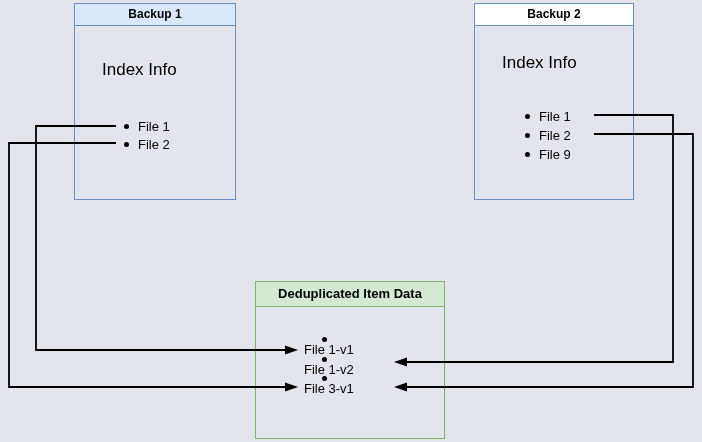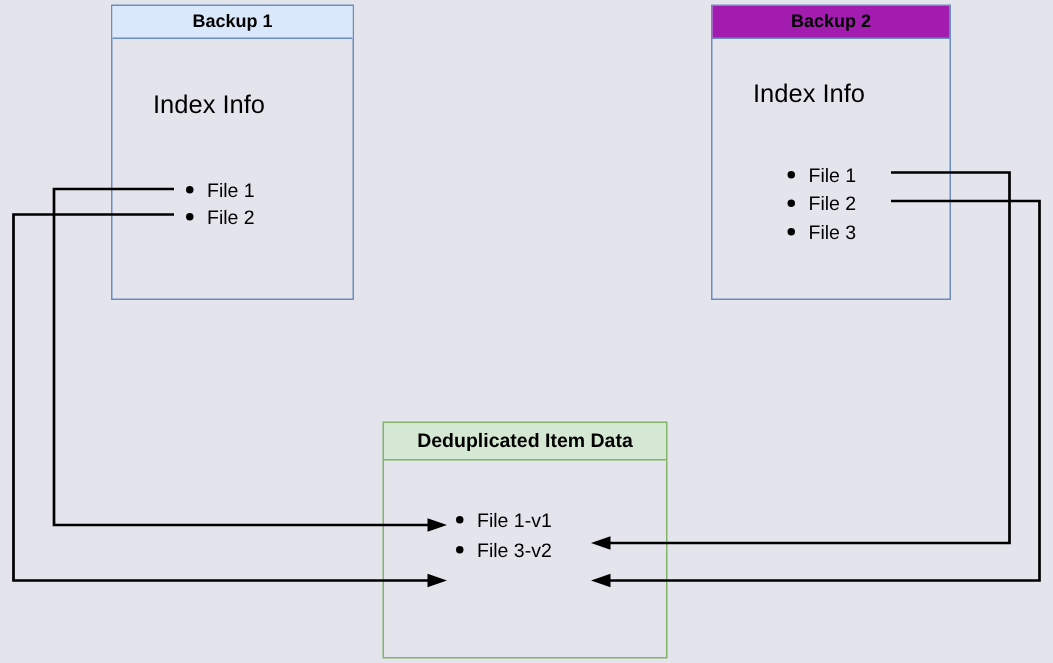--- a/index.html
+++ b/index.html
@@ -43,21 +43,21 @@
     white-space: nowrap;
   }
   #node-backup1 .index-label { left: 27px; top: 57px; }
   #node-backup2 .index-label { left: 27px; top: 50px; }
   .file-list { position: absolute; }
   #node-backup1 .file-list { left: 49px; top: 114px; }
   #node-backup2 .file-list { left: 50px; top: 103px; }
   #node-dedup   .file-list { left: 48px; top: 55px; }
   .file-row { display: flex; align-items: center; height: 17.5px; }
   #node-backup2 .file-row { height: 19px; }
-  #node-dedup   .file-row { height: 19.5px; }
+  #node-dedup   .file-row { height: 19.5px; flex-direction: column; }
   .dot {
     width: 5px; height: 5px;
     border-radius: 50%;
     background: #000;
     margin-right: 9px;
     flex: none;
   }
   .file-label { font-size: 13px; white-space: nowrap; }
   #edge-layer {
     position: absolute;
@@ -80,48 +80,52 @@
           <span class="file-label">File 1</span>
         </div>
         <div class="file-row">
           <span class="dot"></span>
           <span class="file-label">File 2</span>
         </div>
       </div>
   </div>
 
   <div class="node" id="node-backup2" style="border-color: rgb(108, 142, 191);">
-    <div class="node-header" style="background: #a21caf; border-color: rgb(108, 142, 191);">Backup 2</div>
+    <div class="node-header" style="background: #ffffff; border-color: rgb(108, 142, 191);">Backup 2</div>
     <div class="index-label">Index Info</div>
     <div class="file-list">
         <div class="file-row">
           <span class="dot"></span>
           <span class="file-label">File 1</span>
         </div>
         <div class="file-row">
           <span class="dot"></span>
           <span class="file-label">File 2</span>
         </div>
         <div class="file-row">
           <span class="dot"></span>
-          <span class="file-label">File 3</span>
+          <span class="file-label">File 9</span>
         </div>
       </div>
   </div>
 
   <div class="node" id="node-dedup" style="border-color: rgb(130, 179, 102);">
     <div class="node-header" style="background: rgb(213, 232, 212); border-color: rgb(130, 179, 102);">Deduplicated Item Data</div>
     <div class="file-list">
         <div class="file-row">
           <span class="dot"></span>
           <span class="file-label">File 1-v1</span>
         </div>
         <div class="file-row">
           <span class="dot"></span>
-          <span class="file-label">File 3-v2</span>
+          <span class="file-label">File 1-v2</span>
+        </div>
+        <div class="file-row">
+          <span class="dot"></span>
+          <span class="file-label">File 3-v1</span>
         </div>
       </div>
   </div>
 
   <svg id="edge-layer" viewBox="0 0 702 442">
       <polyline points="116,126 36,126 36,350 287,350" fill="none" stroke="#000000" stroke-width="1.8"></polyline>
       <polygon points="298,350 285,345.5 285,354.5" fill="#000000"></polygon>
       <polyline points="116,143 9,143 9,387 287,387" fill="none" stroke="#000000" stroke-width="1.8"></polyline>
       <polygon points="298,387 285,382.5 285,391.5" fill="#000000"></polygon>
       <polyline points="594,115 673,115 673,362 405,362" fill="none" stroke="#000000" stroke-width="1.8"></polyline>

